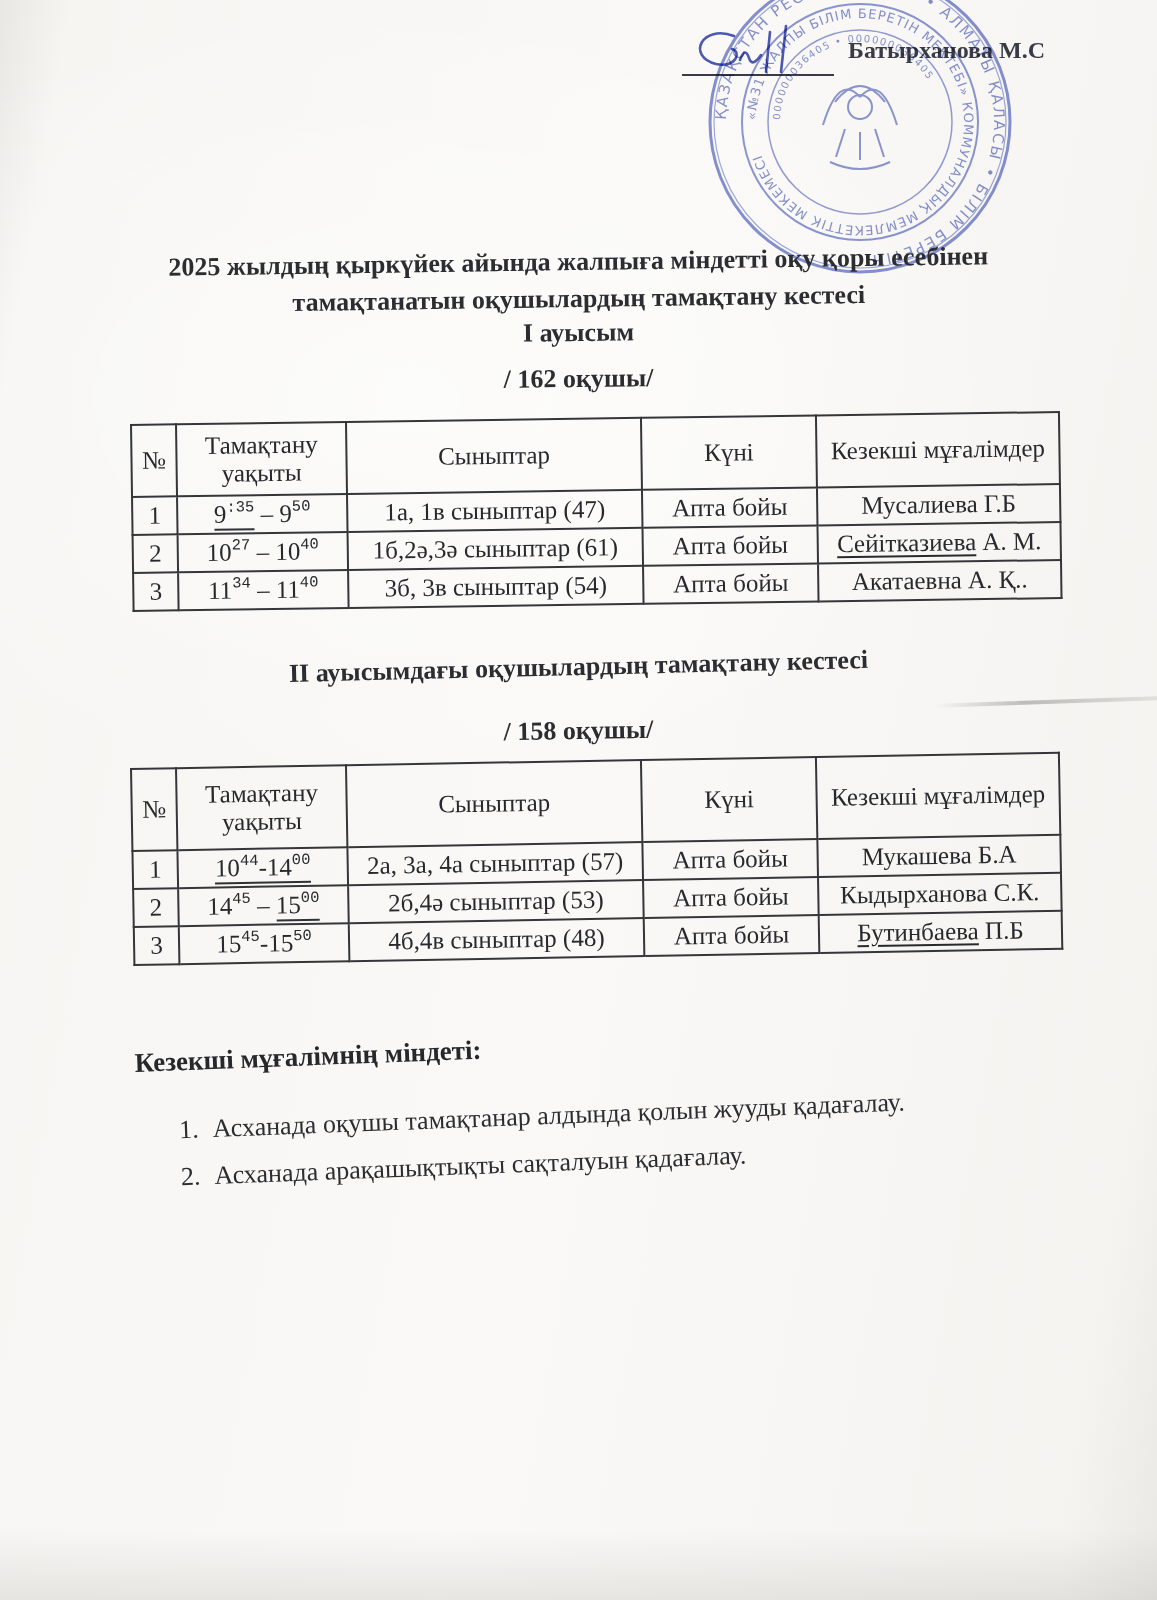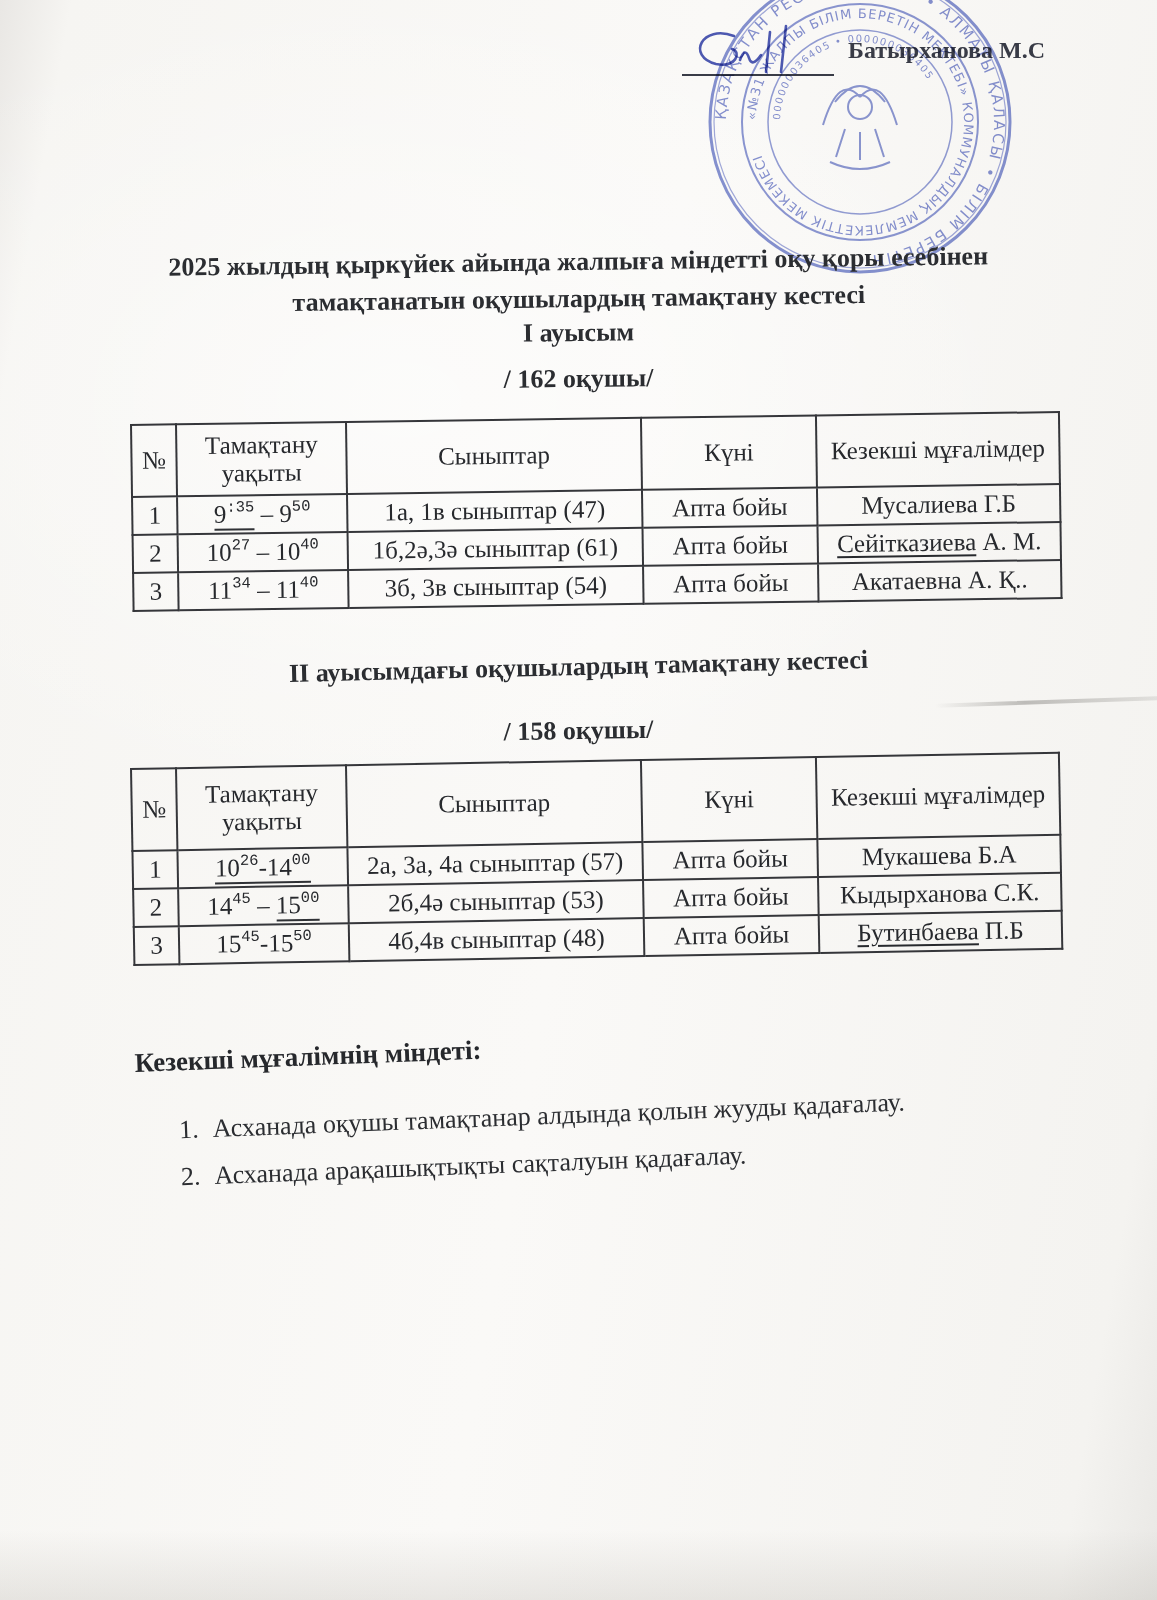--- a/index.html
+++ b/index.html
@@ -187,21 +187,21 @@
   <tbody>
       <tr>
     <th>№</th>
     <th>Тамақтану уақыты</th>
     <th>Сыныптар</th>
     <th>Күні</th>
     <th>Кезекші мұғалімдер</th>
   </tr>
   <tr>
     <td>1</td>
-    <td><span class="tu"><span>10</span><sup>26</sup><span>-</span><span>14</span><sup>00</sup></span></td>
+    <td><span class="tu"><span>10</span><sup>44</sup><span>-</span><span>14</span><sup>00</sup></span></td>
     <td>2а, 3а, 4а сыныптар (57)</td>
     <td>Апта бойы</td>
     <td><span class="u"></span><span>Мукашева Б.А</span></td>
   </tr>
   <tr>
     <td>2</td>
     <td><span>14</span><sup>45</sup><span> – </span><span class="tu"><span>15</span><sup>00</sup></span></td>
     <td>2б,4ә сыныптар (53)</td>
     <td>Апта бойы</td>
     <td><span class="u"></span><span>Кыдырханова С.К.</span></td>

